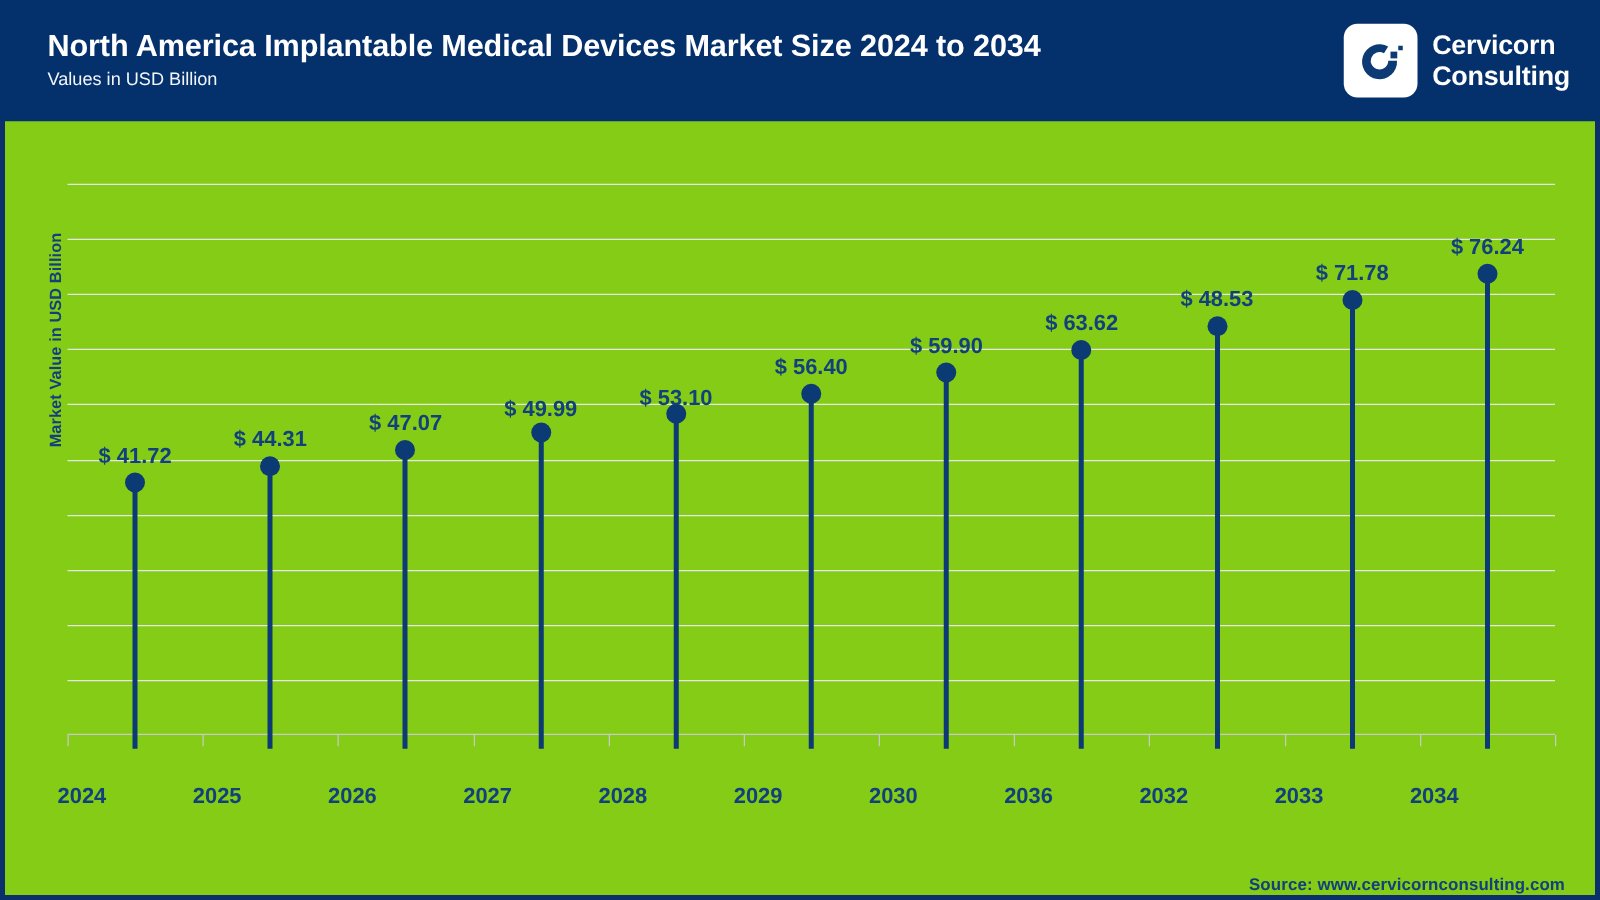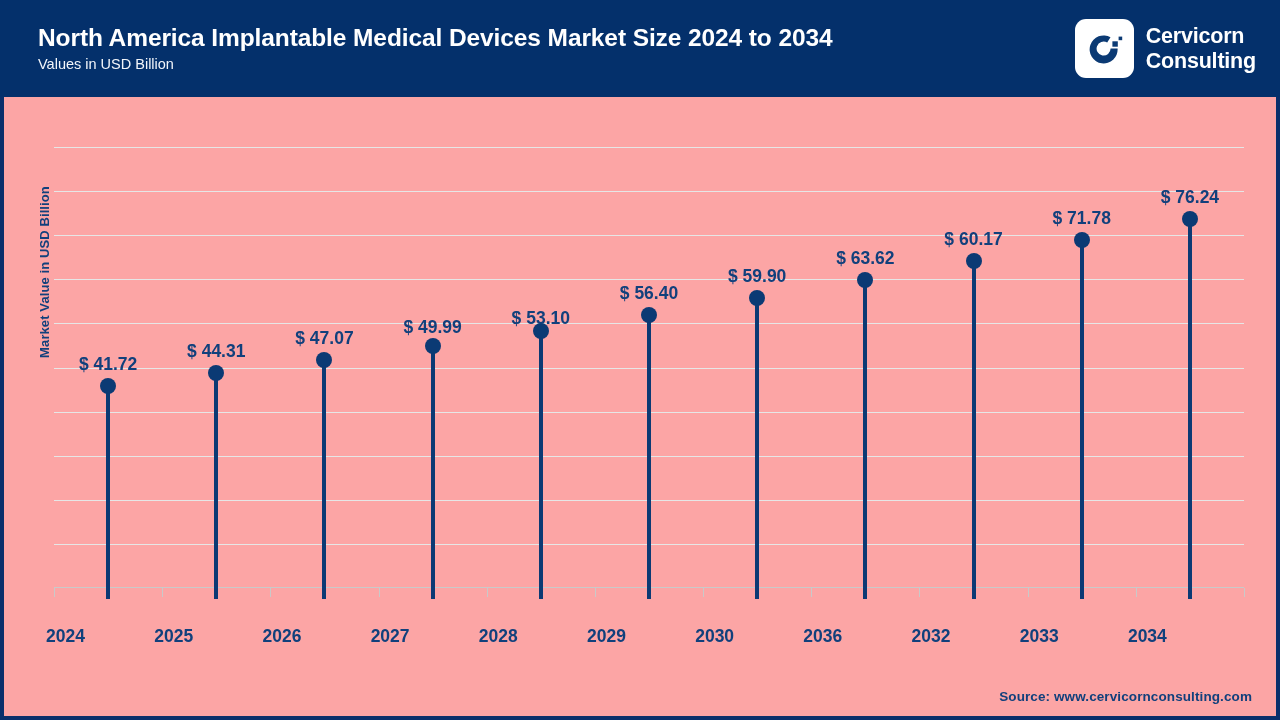--- a/index.html
+++ b/index.html
@@ -10,21 +10,21 @@
     height: 720px;
     overflow: hidden;
     background: #ffffff;
     font-family: "Liberation Sans", sans-serif;
   }
 
   #page {
     position: relative;
     width: 1280px;
     height: 720px;
-    background: #fca5a5;
+    background: #84cc16;
     border-left: 4px solid #0a2f6b;
     border-right: 4px solid #0a2f6b;
     border-bottom: 4px solid #0a2f6b;
     border-top: 0;
   }
 
   
   .header {
     position: absolute;
     left: -4px;
@@ -183,21 +183,21 @@
     width: 124px;
     color: #11407c;
     font-size: 17.5px;
     font-weight: bold;
   }
 
   
   .source-note {
     position: absolute;
     right: 24px;
-    bottom: 12px;
+    bottom: 1px;
     color: #11407c;
     font-size: 13.5px;
     font-weight: bold;
     letter-spacing: 0.1px;
   }
 </style>
 </head>
 <body>
 
 <div id="page">
@@ -300,21 +300,21 @@
           </div>
           <div class="point" style="left: 811.364px;">
             <div class="stem" style="height: 319.312px;"></div>
             <div class="dot" style="bottom: 311.312px;"></div>
             <div class="value-label" style="bottom: 330.312px;">$ 63.62</div>
             <div class="cat-label">2036</div>
           </div>
           <div class="point" style="left: 919.545px;">
             <div class="stem" style="height: 338.503px;"></div>
             <div class="dot" style="bottom: 330.503px;"></div>
-            <div class="value-label" style="bottom: 349.503px;">$ 60.17</div>
+            <div class="value-label" style="bottom: 349.503px;">$ 48.53</div>
             <div class="cat-label">2032</div>
           </div>
           <div class="point" style="left: 1027.73px;">
             <div class="stem" style="height: 358.857px;"></div>
             <div class="dot" style="bottom: 350.857px;"></div>
             <div class="value-label" style="bottom: 369.857px;">$ 71.78</div>
             <div class="cat-label">2033</div>
           </div>
           <div class="point" style="left: 1135.91px;">
             <div class="stem" style="height: 380.471px;"></div>

